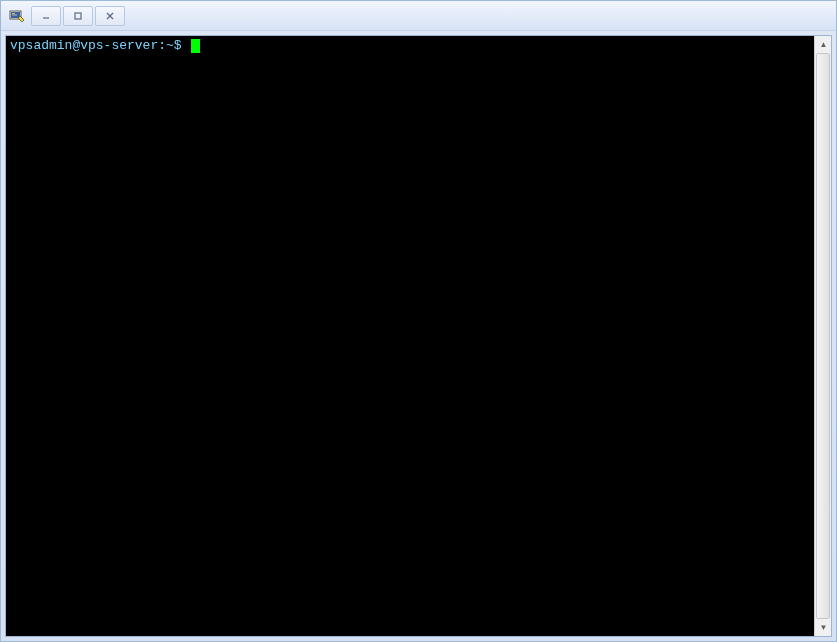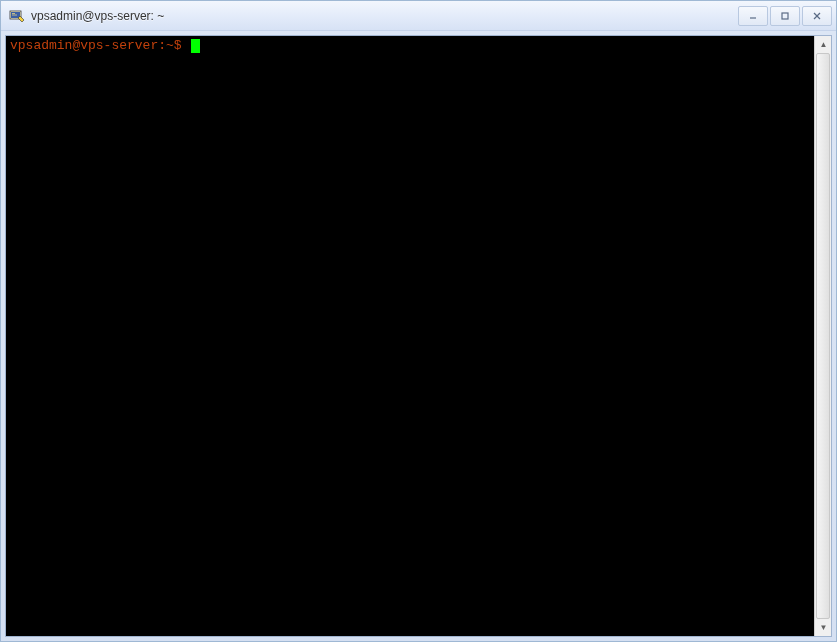--- a/index.html
+++ b/index.html
@@ -91,21 +91,21 @@
       padding: 2px 4px;
       overflow: hidden;
       position: relative;
     }
     .prompt-line {
       display: flex;
       align-items: center;
     }
     .prompt-text {
       white-space: pre;
-      color: #c2410c;
+      color: #7dd3fc;
     }
     .cursor {
       display: inline-block;
       width: 9px;
       height: 14px;
       background: #00ff00;
       margin-left: 2px;
     }
     .scrollbar {
       width: 17px;
@@ -151,21 +151,20 @@
   <div class="titlebar">
     <div class="titlebar-icon">
       <svg viewBox="0 0 16 16">
         <rect x="1" y="3" width="11" height="8" fill="#fefbd8" stroke="#333" stroke-width="0.8"></rect>
         <rect x="2" y="4" width="9" height="6" fill="#3b5fa5"></rect>
         <line x1="3" y1="5.5" x2="6" y2="5.5" stroke="#ffe680" stroke-width="0.7"></line>
         <line x1="3" y1="7" x2="8" y2="7" stroke="#ffe680" stroke-width="0.7"></line>
         <path d="M11 8 L15 12 L13 14 L9 10 Z" fill="#f4d03f" stroke="#333" stroke-width="0.6"></path>
       </svg>
     </div>
-    <div class="titlebar-text">vpsadmin@vps-server: ~</div>
     <div class="window-controls">
       <div class="win-btn">
         <svg viewBox="0 0 10 10">
             <line x1="2" y1="7" x2="8" y2="7" stroke="currentColor" stroke-width="1.2"></line>
           </svg>
       </div>
       <div class="win-btn">
         <svg viewBox="0 0 10 10">
             <rect x="2" y="2" width="6" height="6" fill="none" stroke="currentColor" stroke-width="1.2"></rect>
           </svg>

